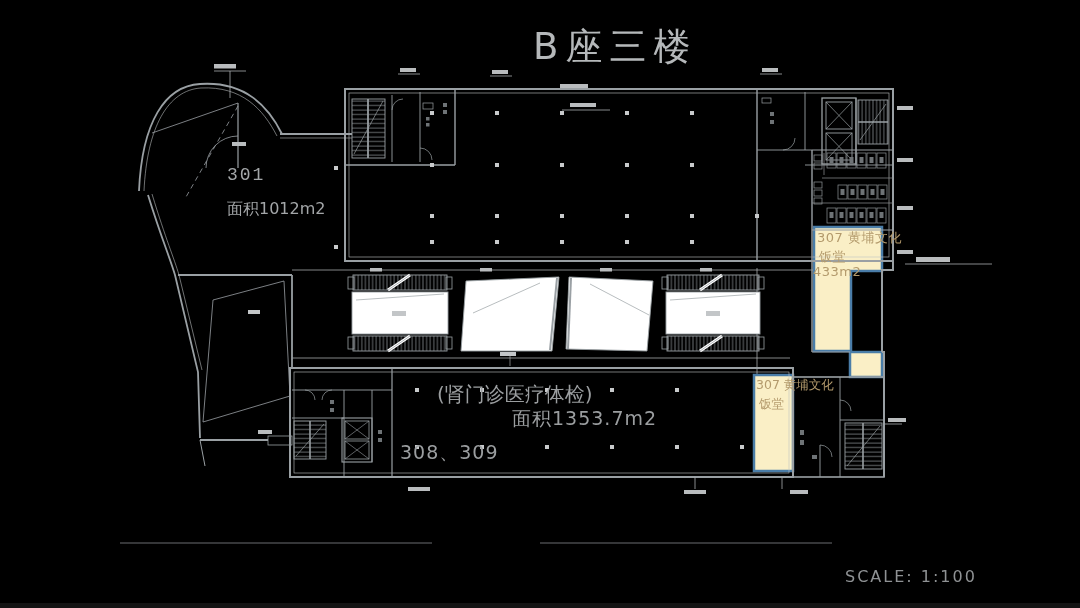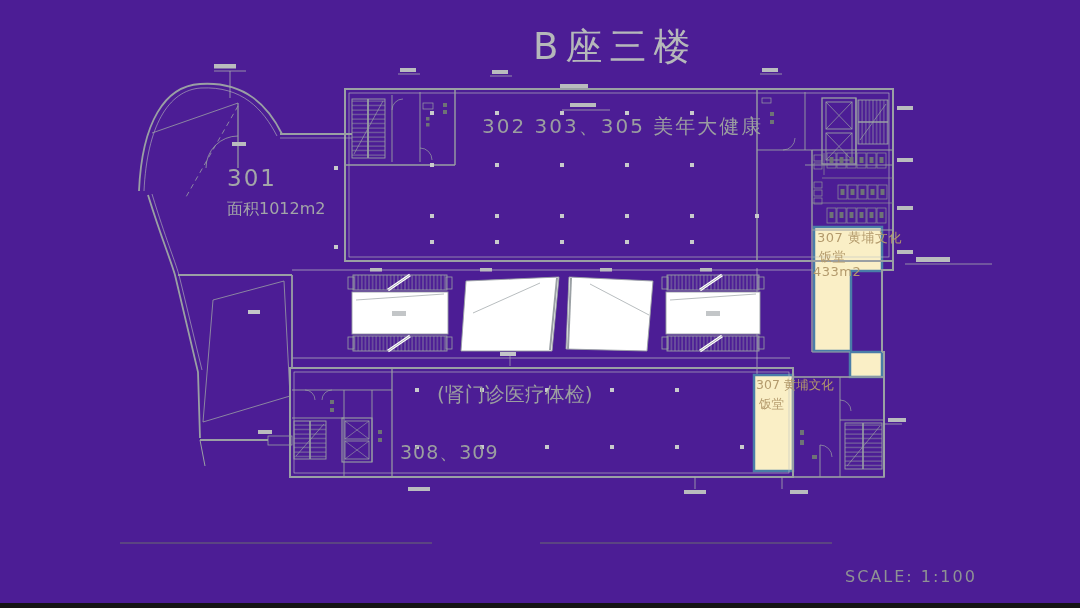--- a/index.html
+++ b/index.html
@@ -1,21 +1,21 @@
 <!DOCTYPE html>
 <html><head>
 <meta charset="utf-8">
 <style>
   html,body{margin:0;padding:0;background:#fff;}
-  .canvas{position:relative;width:1080px;height:608px;background:#4c1d95;overflow:hidden;
+  .canvas{position:relative;width:1080px;height:608px;background:#000000;overflow:hidden;
           font-family:"DejaVu Sans", sans-serif;}
   .lbl{position:absolute;white-space:nowrap;color:#9ea1a3;}
   .title{font-size:37px;letter-spacing:7px;color:#b5b8ba;font-weight:400;}
   .l302{font-size:20px;letter-spacing:2px;color:#9b9ea0;}
-  .l301n{font-size:23px;letter-spacing:2px;color:#a3a6a8;}
+  .l301n{font-size:18px;letter-spacing:2px;color:#a3a6a8;font-family:Liberation Mono, monospace;}
   .l301a{font-size:16px;color:#a3a6a8;}
   .l308n{font-size:20px;color:#9b9ea0;}
   .l308b{font-size:19px;color:#9b9ea0;letter-spacing:1px;}
   .hl{font-size:13px;color:#b39a6c;letter-spacing:0.5px;}
   .hls{font-size:12.5px;color:#b39a6c;}
   .scale{font-size:16px;letter-spacing:2px;color:#8f9294;}
   .bottombar{position:absolute;left:0;top:603px;width:1080px;height:5px;background:#141414;}
   svg{position:absolute;left:0;top:0;}
 </style>
 </head>
@@ -332,27 +332,27 @@
   </g>
 
   <g stroke="#6a6d70" stroke-width="1.2">
     <line x1="120" y1="543" x2="432" y2="543"></line>
     <line x1="540" y1="543" x2="832" y2="543"></line>
   </g>
 </svg>
 
 <div class="lbl title" style="left:533px;top:22px;">B座三楼</div>
 
-<div class="lbl l302" style="left:482px;top:113px;">302  303、305  美年大健康</div>
 
 <div class="lbl l301n" style="left:227px;top:165px;">301</div>
 <div class="lbl l301a" style="left:227px;top:199px;">面积1012m2</div>
 
 <div class="lbl l308n" style="left:437px;top:381px;">(肾门诊医疗体检)</div>
 <div class="lbl l308b" style="left:400px;top:406px;margin-top:34px;">308、309</div>
+<div class="lbl l308b" style="left:512px;top:406px;">面积1353.7m2</div>
 
 <div class="lbl hl" style="left:817px;top:229px;">307 黄埔文化</div>
 <div class="lbl hl" style="left:819px;top:248px;">饭堂</div>
 <div class="lbl hl" style="left:813px;top:264px;text-align:center;">433m2</div>
 
 <div class="lbl hls" style="left:756px;top:377px;">307 黄埔文化</div>
 <div class="lbl hls" style="left:759px;top:396px;">饭堂</div>
 
 <div class="lbl scale" style="left:845px;top:567px;">SCALE: 1:100</div>
 

